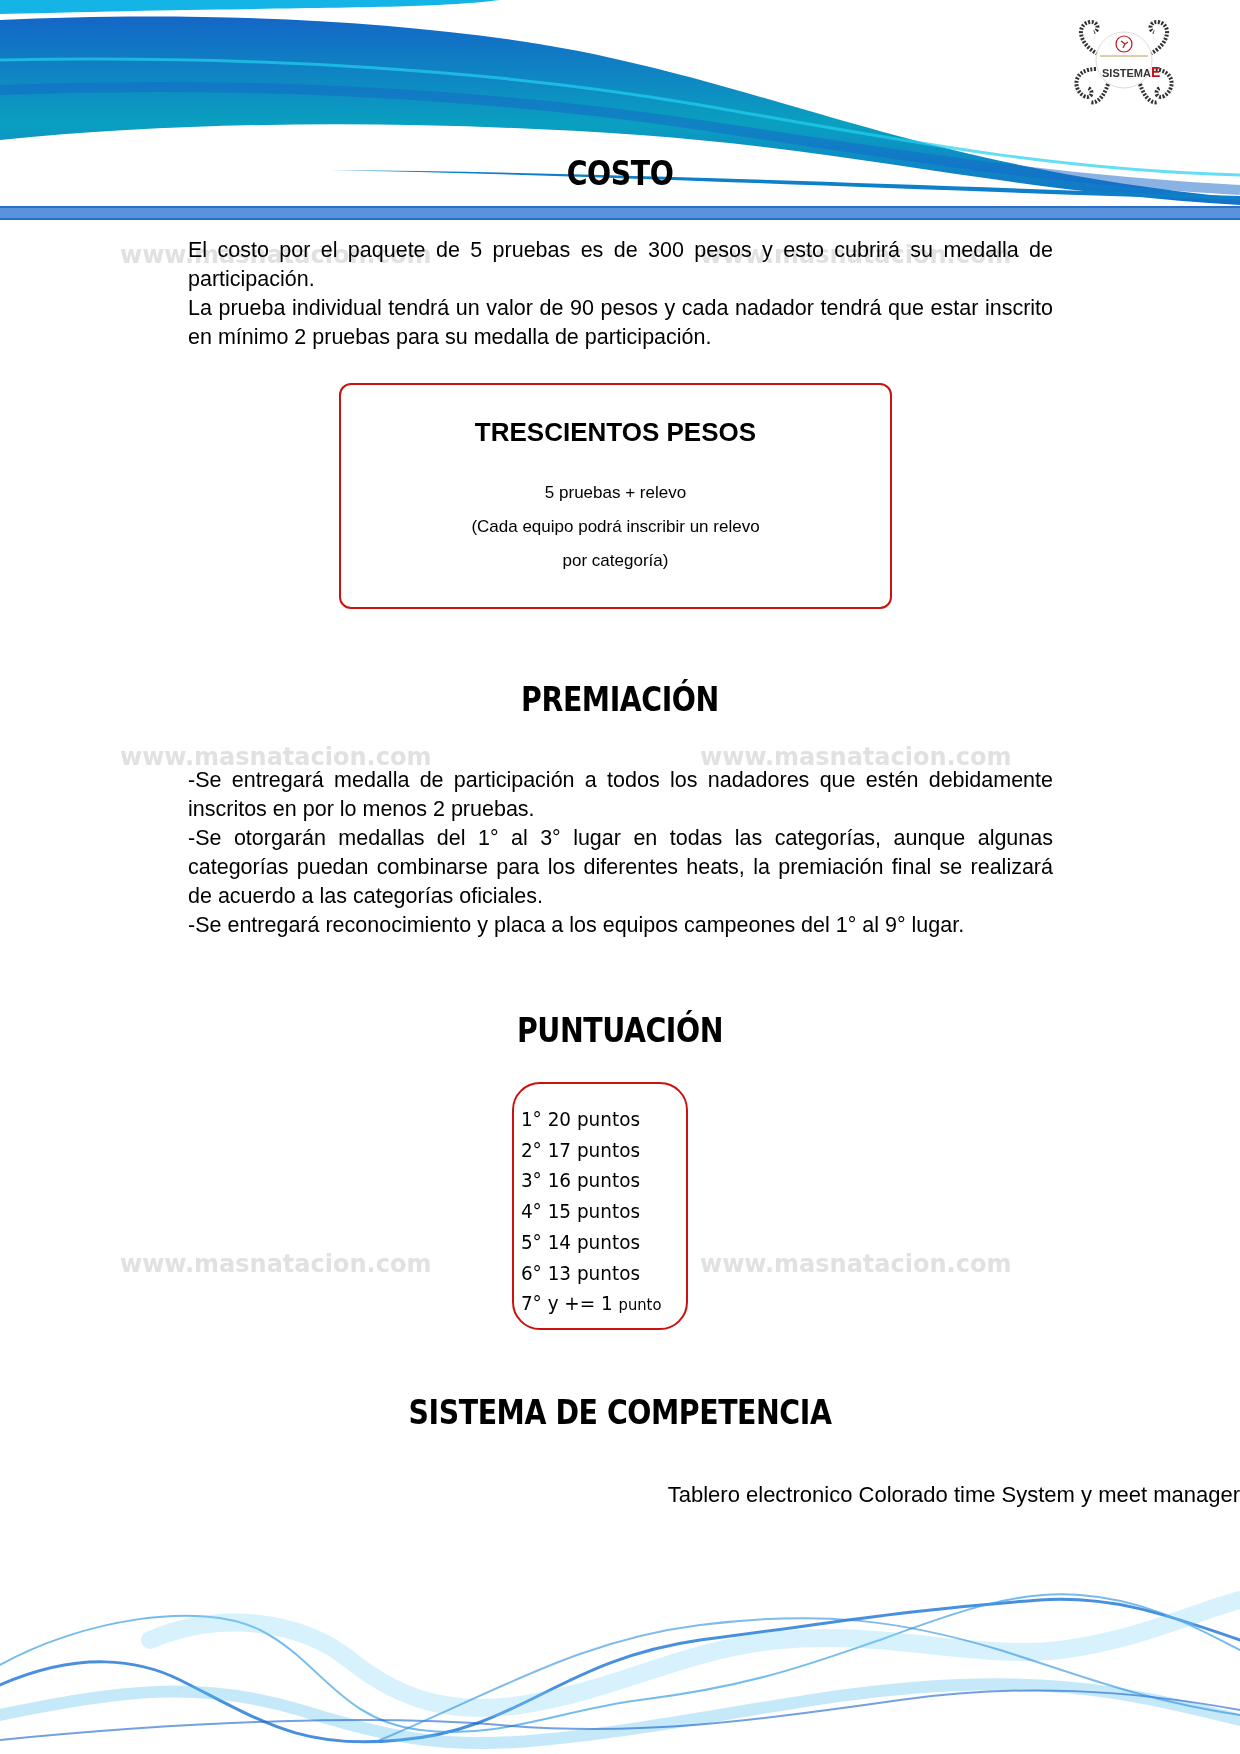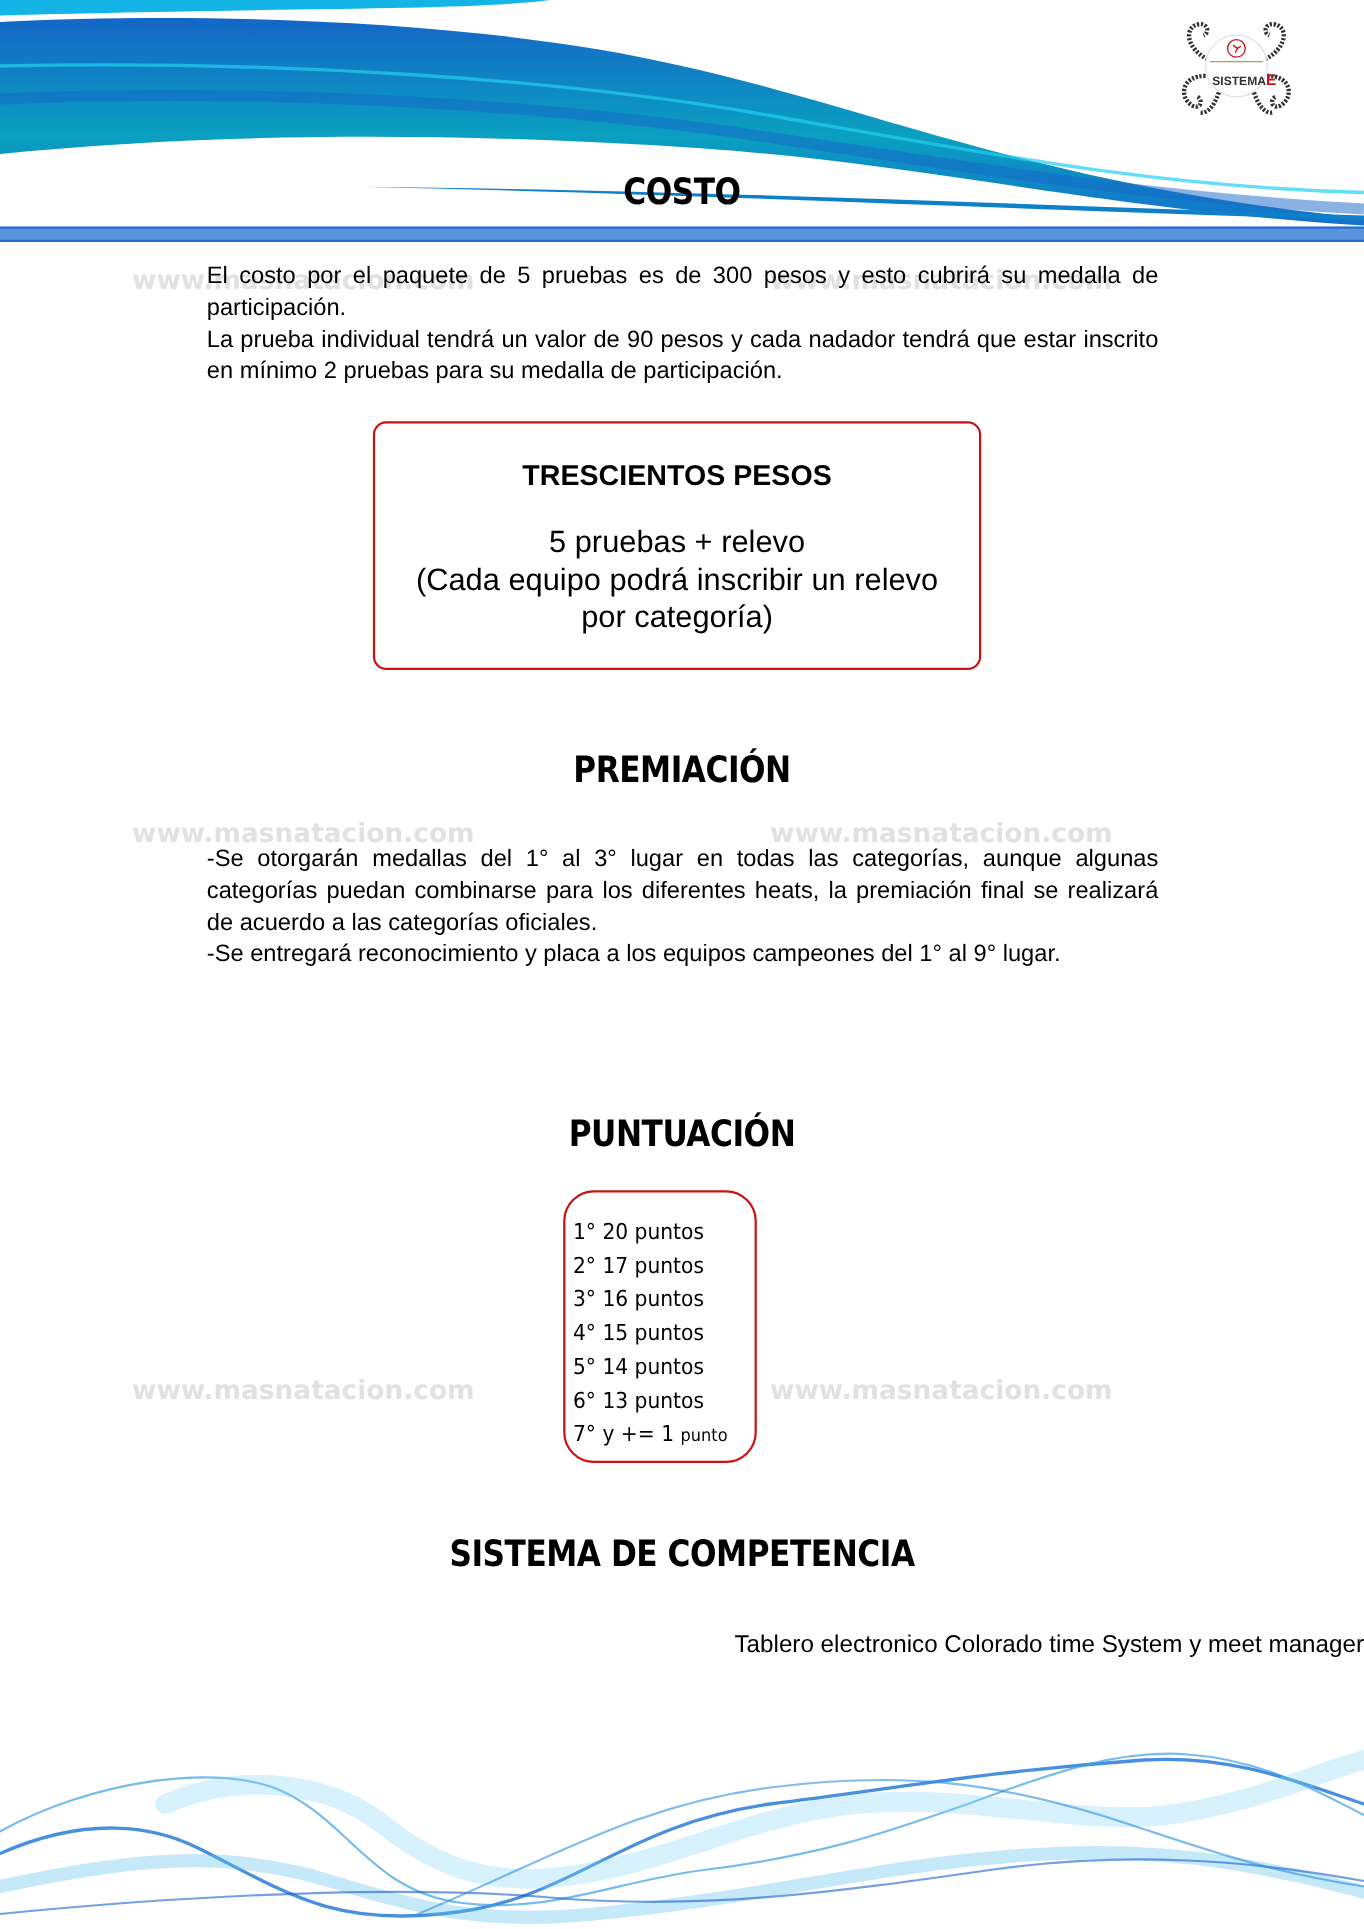--- a/index.html
+++ b/index.html
@@ -39,21 +39,21 @@
   }
   .cost-box {
     position: absolute; left: 339px; top: 383px; width: 553px; height: 226px;
     border: 2.5px solid #cc1111; border-radius: 12px; box-sizing: border-box;
     text-align: center;
   }
   .cost-box .box-title {
     margin-top: 32px; font-weight: bold; font-size: 26px; font-family: "Liberation Sans", sans-serif;
   }
   .cost-box .box-body {
-    margin-top: 28px; font-size: 28px; line-height: 34px;
+    margin-top: 28px; font-size: 17px; line-height: 34px;
   }
   .points-box {
     position: absolute; left: 512px; top: 1082px; width: 176px; height: 248px;
     border: 2.5px solid #cc1111; border-radius: 28px; box-sizing: border-box;
     text-align: left; padding-top: 20px;
   }
   .points-box .pt {
     font-family: "DejaVu Sans", sans-serif; font-size: 20px; line-height: 30.7px;
     transform: scaleX(0.92);
   }
@@ -126,20 +126,21 @@
     <div>por categoría)</div>
   </div>
 </div>
 
 <div class="section-title" style="top:680px;">PREMIACIÓN</div>
 
 <div class="watermark" style="left:120px; top:743px;">www.masnatacion.com</div>
 <div class="watermark" style="left:700px; top:743px;">www.masnatacion.com</div>
 
 <div class="para" style="top:766px;">
+  <p>-Se entregará medalla de participación a todos los nadadores que estén debidamente inscritos en por lo menos 2 pruebas.</p>
   <p>-Se otorgarán medallas del 1° al 3° lugar en todas las categorías, aunque algunas categorías puedan combinarse para los diferentes heats, la premiación final se realizará de acuerdo a las categorías oficiales.</p>
   <p>-Se entregará reconocimiento y placa a los equipos campeones del 1° al 9° lugar.</p>
 </div>
 
 <div class="section-title" style="top:1011px;">PUNTUACIÓN</div>
 
 <div class="points-box">
   <div class="pt"><span>1°</span> <span>20 puntos</span></div>
   <div class="pt"><span>2°</span> <span>17 puntos</span></div>
   <div class="pt"><span>3°</span> <span>16 puntos</span></div>

